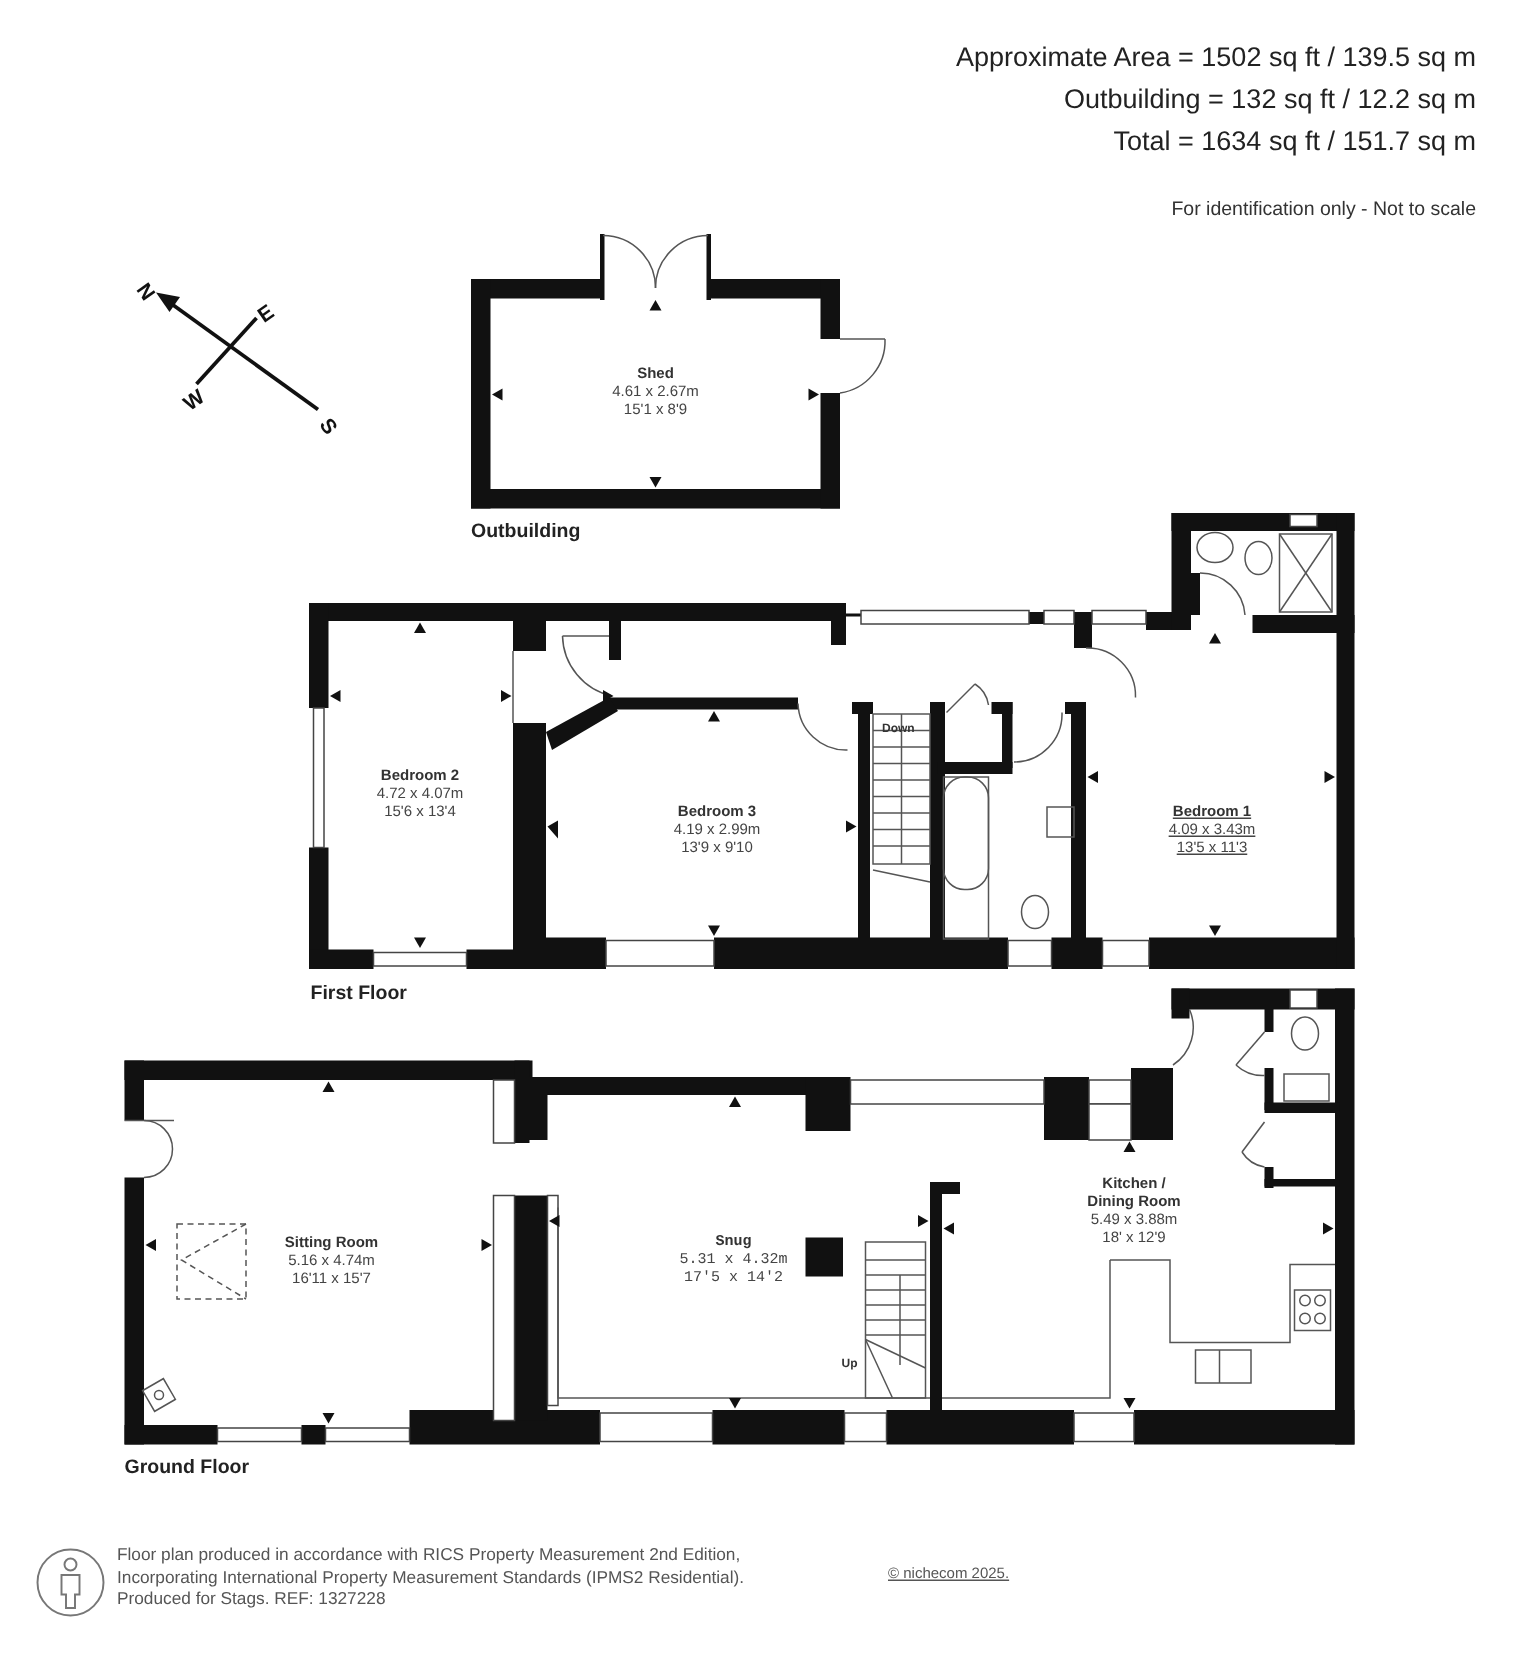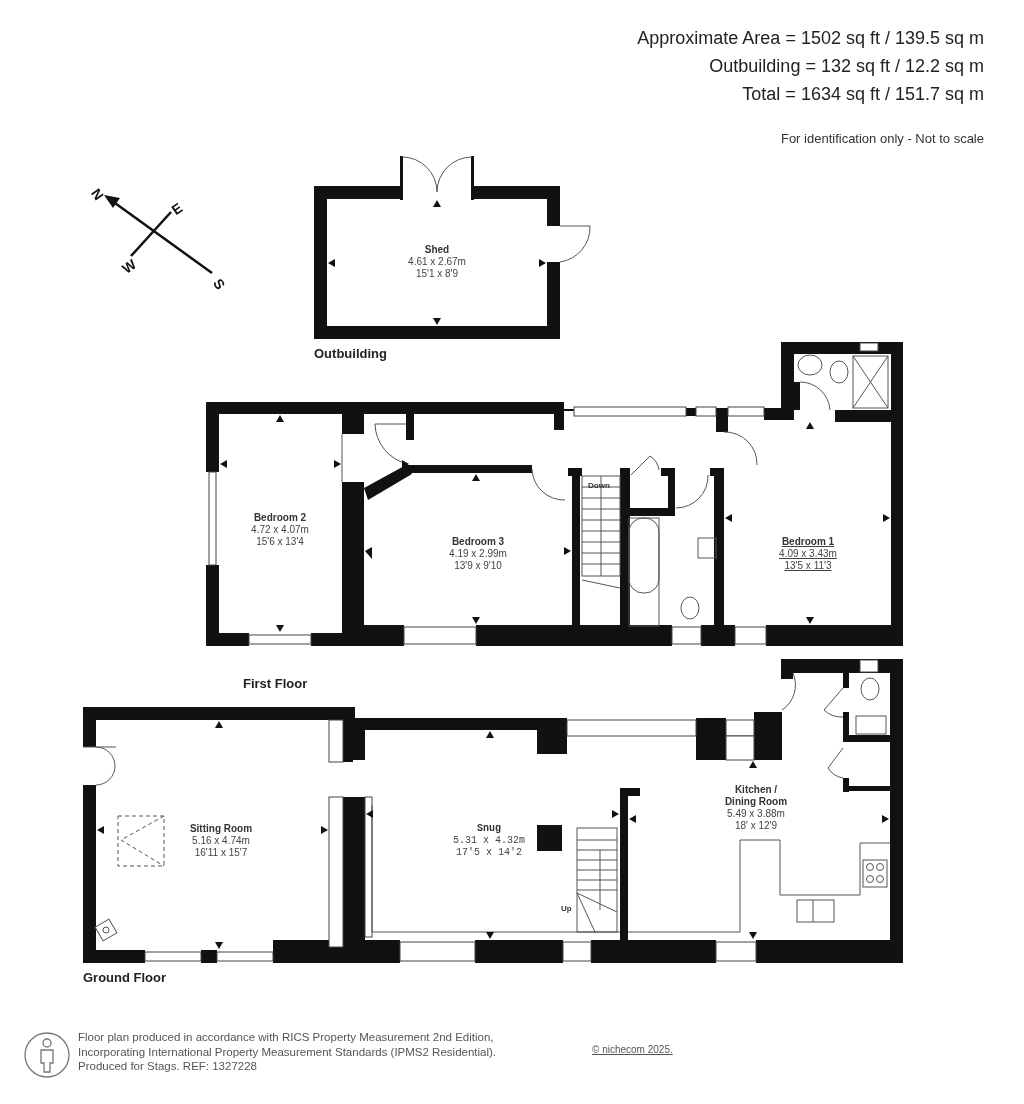--- a/index.html
+++ b/index.html
@@ -294,21 +294,21 @@
   <div class="rname">Bedroom 3</div>
   <div>4.19 x 2.99m</div>
   <div>13'9 x 9'10</div>
 </div>
 <div class="room" style="left:808px; top:536px;text-decoration:underline;">
   <div class="rname">Bedroom 1</div>
   <div>4.09 x 3.43m</div>
   <div>13'5 x 11'3</div>
 </div>
 <div class="small-label" style="left:588px; top:456px;margin-top:25px;">Down</div>
-<div class="floor-label" style="left:207px; top:676px;margin-left:36px;">First Floor</div>
+<div class="floor-label" style="left:207px; top:654px;">First Floor</div>
 
 <div class="room" style="left:221px; top:823px;">
   <div class="rname">Sitting Room</div>
   <div>5.16 x 4.74m</div>
   <div>16'11 x 15'7</div>
 </div>
 <div class="room" style="left:489px; top:823px;font-family:Liberation Mono, monospace;">
   <div class="rname">Snug</div>
   <div>5.31 x 4.32m</div>
   <div>17'5 x 14'2</div>

